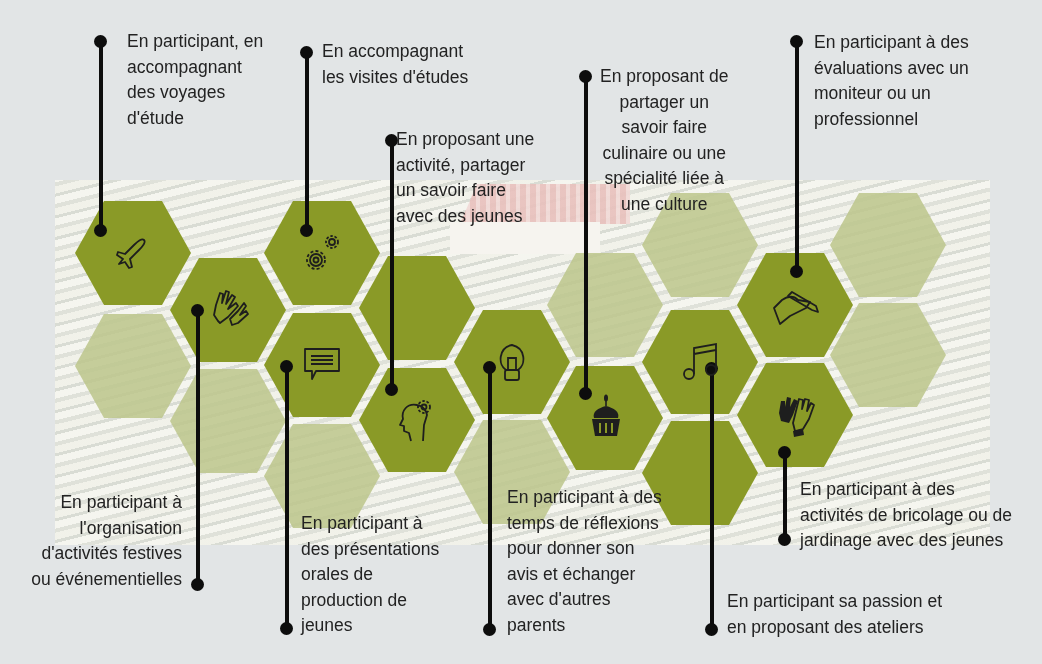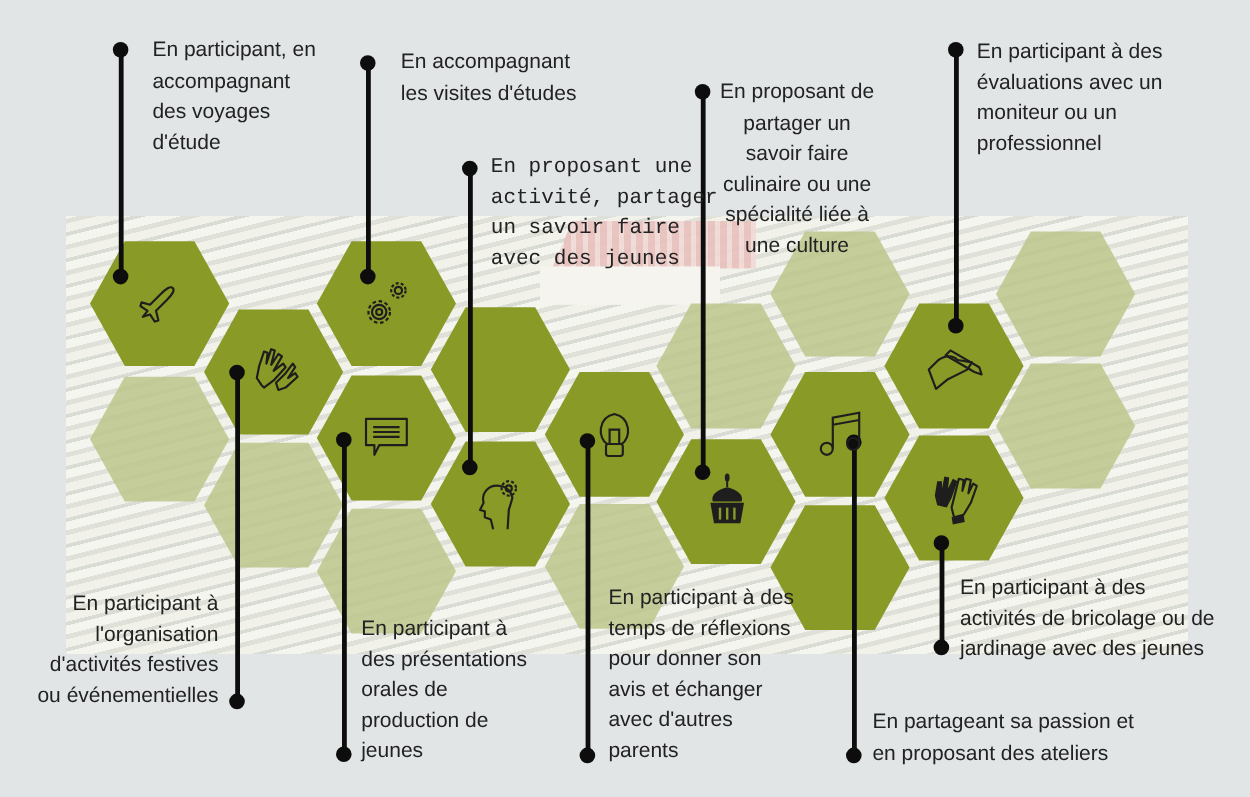--- a/index.html
+++ b/index.html
@@ -149,23 +149,23 @@
 <svg class="icon" style="left:773px;top:393px" width="46" height="46" viewBox="0 0 46 46">
   <path fill="#1e1e1e" d="M6 20 L8 8 L12 8 L12 14 L14 4 L18 5 L17 14 L21 6 L25 8 L20 22 L16 30 L8 28 Z"></path>
   <path fill="none" stroke="#1e1e1e" stroke-width="1.8" stroke-linejoin="round" d="M20 30 L24 14 L26 6 L30 7 L29 16 L32 6 L36 7 L34 18 L38 10 L41 12 L36 26 L30 36 L22 38 Z"></path>
   <path fill="#1e1e1e" d="M20 38 L30 36 L31 42 L21 44 Z"></path>
 </svg>
 
 <div class="label" style="left:104px;top:29px;margin-left:23px;">En participant, en
 accompagnant
 des voyages
 d'étude</div>
-<div class="label" style="left:322px;top:39px;margin-left:12px;">En accompagnant
+<div class="label" style="left:322px;top:39px;">En accompagnant
 les visites d'études</div>
-<div class="label" style="left:409px;top:127px;font-family:Liberation Mono, monospace;">En proposant une
+<div class="label" style="left:396px;top:127px;">En proposant une
 activité, partager
 un savoir faire
 avec des jeunes</div>
 <div class="label" style="left:600px;top:64px;text-align:center;">En proposant de
 partager un
 savoir faire
 culinaire ou une
 spécialité liée à
 une culture</div>
 <div class="label" style="left:814px;top:30px;">En participant à des
@@ -180,17 +180,17 @@
 des présentations
 orales de
 production de
 jeunes</div>
 <div class="label" style="left:507px;top:485px;">En participant à des
 temps de réflexions
 pour donner son
 avis et échanger
 avec d'autres
 parents</div>
-<div class="label" style="left:727px;top:589px;">En partageant sa passion et
+<div class="label" style="left:727px;top:589px;">En participant sa passion et
 en proposant des ateliers</div>
 <div class="label" style="left:800px;top:477px;">En participant à des
 activités de bricolage ou de
 jardinage avec des jeunes</div>
 
 </body></html>

